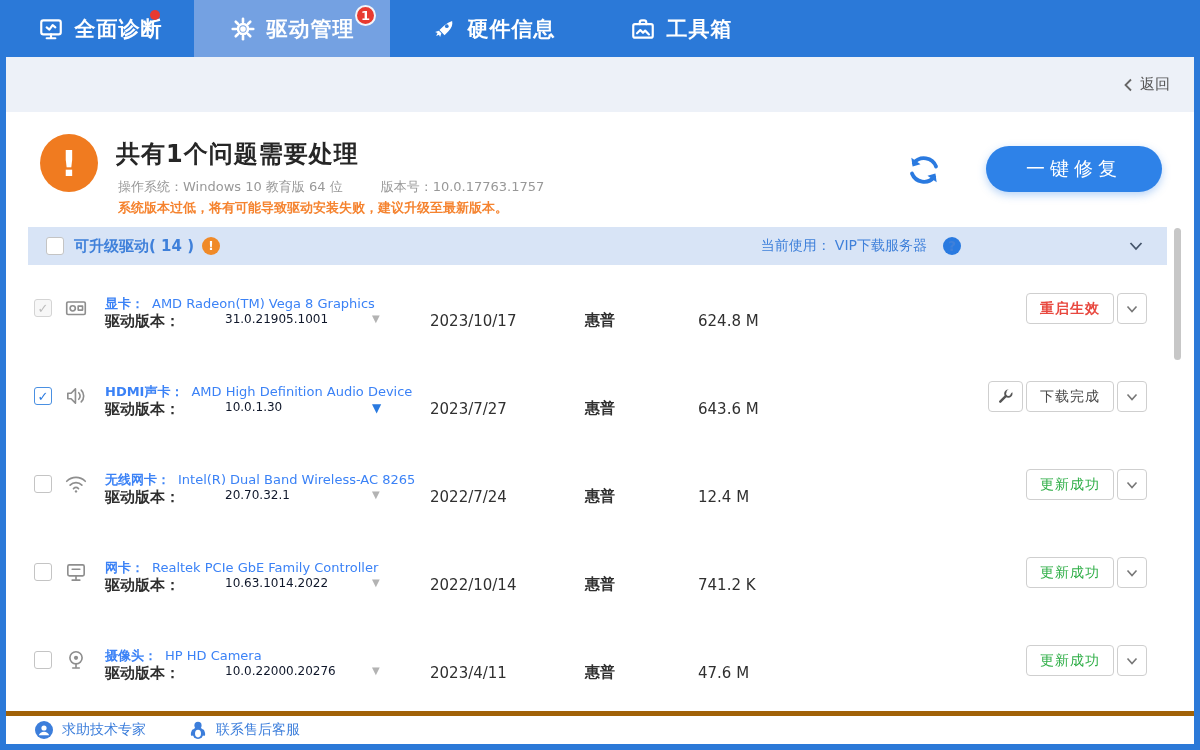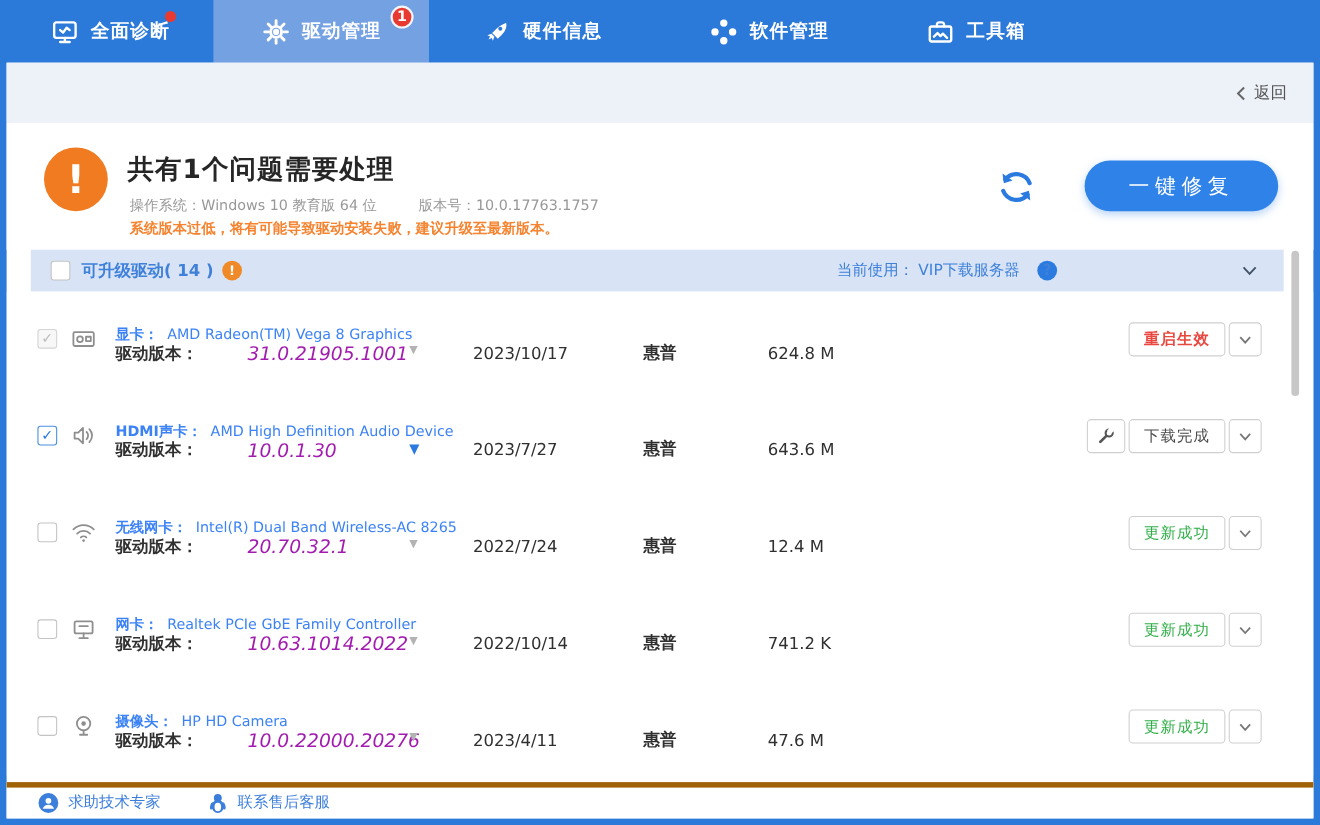--- a/index.html
+++ b/index.html
@@ -5,21 +5,21 @@
   * { margin:0; padding:0; box-sizing:border-box; }
   html,body { width:1200px; height:750px; }
   body { font-family:"DejaVu Sans","Liberation Sans",sans-serif; background:#555; }
   .window { position:relative; width:1200px; height:750px; background:#2b79d8; overflow:hidden; }
 
   
   .navbar { position:absolute; top:0; left:0; width:1200px; height:57px; background:#2b79d8; display:flex; padding-left:6px; }
   .nav-item { position:relative; height:57px; display:flex; align-items:center; justify-content:center; gap:11px; cursor:pointer; }
   .nav-item.w0{width:188px}.nav-item.w1{width:196px}.nav-item.w2{width:206px}.nav-item.w3{width:206px}.nav-item.w4{width:170px}
   .nav-item.active { background:#74a1e2; }
-  .nav-label { color:#fff; font-size:17px; font-weight:600; letter-spacing:1px; }
+  .nav-label { color:#fff; font-size:21px; font-weight:600; letter-spacing:1px; }
   .nav-icon { width:26px; height:26px; display:flex; align-items:center; justify-content:center; }
   .nav-badge { position:absolute; top:5px; right:14px; min-width:21px; height:21px; border-radius:11px; background:#e83a30; color:#fff; font-size:13px; font-weight:700; display:flex; align-items:center; justify-content:center; border:2px solid #f2f5fa; }
   .nav-badge.dot { min-width:10px; width:10px; height:10px; top:10px; right:34px; border:none; }
 
   
   .body { position:absolute; top:57px; left:6px; right:6px; bottom:6px; background:#fff; }
 
   
   .tabbar { position:absolute; top:0; left:0; right:0; height:55px; background:#edf1f8; display:flex; align-items:center; padding:0 24px 0 4px; }
   .tabs { display:flex; height:100%; }
@@ -51,21 +51,21 @@
   
   .driver-list { position:absolute; top:208px; left:0; right:0; height:447px; overflow:hidden; }
   .row { position:relative; height:88px; background:#fff; }
   .cb { position:absolute; left:28px; top:34px; width:18px; height:18px; border:1.5px solid #c4c4c4; border-radius:3px; background:#fff; display:flex; align-items:center; justify-content:center; font-size:13px; font-weight:700; color:transparent; cursor:pointer; }
   .cb.cb-checked { border-color:#4a90e2; color:#2a7ae0; }
   .cb.cb-checked-disabled { border-color:#d4d4d4; background:#f7f7f7; color:#bcbcbc; }
   .dev-icon { position:absolute; left:58px; top:31px; width:24px; height:24px; }
   .line1 { position:absolute; left:99px; top:30px; font-size:13px; color:#3b82f6; }
   .line1 .device { font-weight:700; margin-right:8px; }
   .l2-label { position:absolute; left:99px; top:47px; font-size:15px; font-weight:700; color:#303030; }
-  .l2-version { position:absolute; left:219px; top:47px; font-size:17px; color:#a21caf;font-style:italic; }
+  .l2-version { position:absolute; left:219px; top:47px; font-size:12px; color:#0f172a; }
   .l2-arrow { position:absolute; left:366px; top:48px; cursor:pointer; }
   .l2-arrow.arrow-grey { color:#b3b3b3; font-size:10px; }
   .l2-arrow.arrow-blue { color:#2a7ae0; font-size:12px; }
   .l2-date { position:absolute; left:424px; top:47px; font-size:15px; color:#303030; }
   .l2-vendor { position:absolute; left:579px; top:46px; font-size:15px; color:#303030; font-weight:600; }
   .l2-size { position:absolute; left:692px; top:47px; font-size:15px; color:#303030; }
   .btns { position:absolute; right:47px; top:28px; display:flex; gap:3px; }
   .btn-box { height:31px; border:1px solid #cfcfcf; border-radius:4px; background:#fff; display:flex; align-items:center; justify-content:center; cursor:pointer; font-family:inherit; }
   .status-btn { min-width:88px; font-size:14px; padding:0 8px; letter-spacing:1px; }
   .status-red { color:#e8483f; font-weight:600; }
@@ -126,34 +126,20 @@
         <svg width="26" height="26" viewBox="0 0 24 24">
             <path d="M19.5 4.5c.8 3.2-.6 6.8-3.6 9.8l-3.4 3.4-4.7-4.7 3.4-3.4c3-3 6.6-4.4 8.3-5.1z" fill="#fff"></path>
             <circle cx="14.6" cy="9.4" r="1.7" fill="#2b79d8"></circle>
             <path d="M7.2 13.6l-3.4 1.2 2.2 1-1.2 2.6 2.6-1.2 1 2.2 1.2-3.4z" fill="#fff"></path>
           </svg>
 
       </span>
       <span class="nav-label">硬件信息</span>
 
     </div>
-      <div class="nav-item w3">
-      <span class="nav-icon">
-
-        <svg width="26" height="26" viewBox="0 0 24 24" fill="#fff">
-            <circle cx="12" cy="4.6" r="3.1"></circle>
-            <circle cx="4.6" cy="12" r="3.1"></circle>
-            <circle cx="19.4" cy="12" r="3.1"></circle>
-            <circle cx="12" cy="19.4" r="3.1"></circle>
-          </svg>
-
-      </span>
-      <span class="nav-label">软件管理</span>
-
-    </div>
       <div class="nav-item w4">
       <span class="nav-icon">
 
         <svg width="26" height="26" viewBox="0 0 24 24" fill="none" stroke="#fff" stroke-width="2" stroke-linecap="round" stroke-linejoin="round">
             <rect x="3" y="7.5" width="18" height="12.5" rx="1.6"></rect>
             <path d="M9 7.5V6a2 2 0 0 1 2-2h2a2 2 0 0 1 2 2v1.5"></path>
             <path d="M6.5 16l3-3 2.5 2.5 2-2 3.5 3.5"></path>
           </svg>
       </span>
       <span class="nav-label">工具箱</span>

